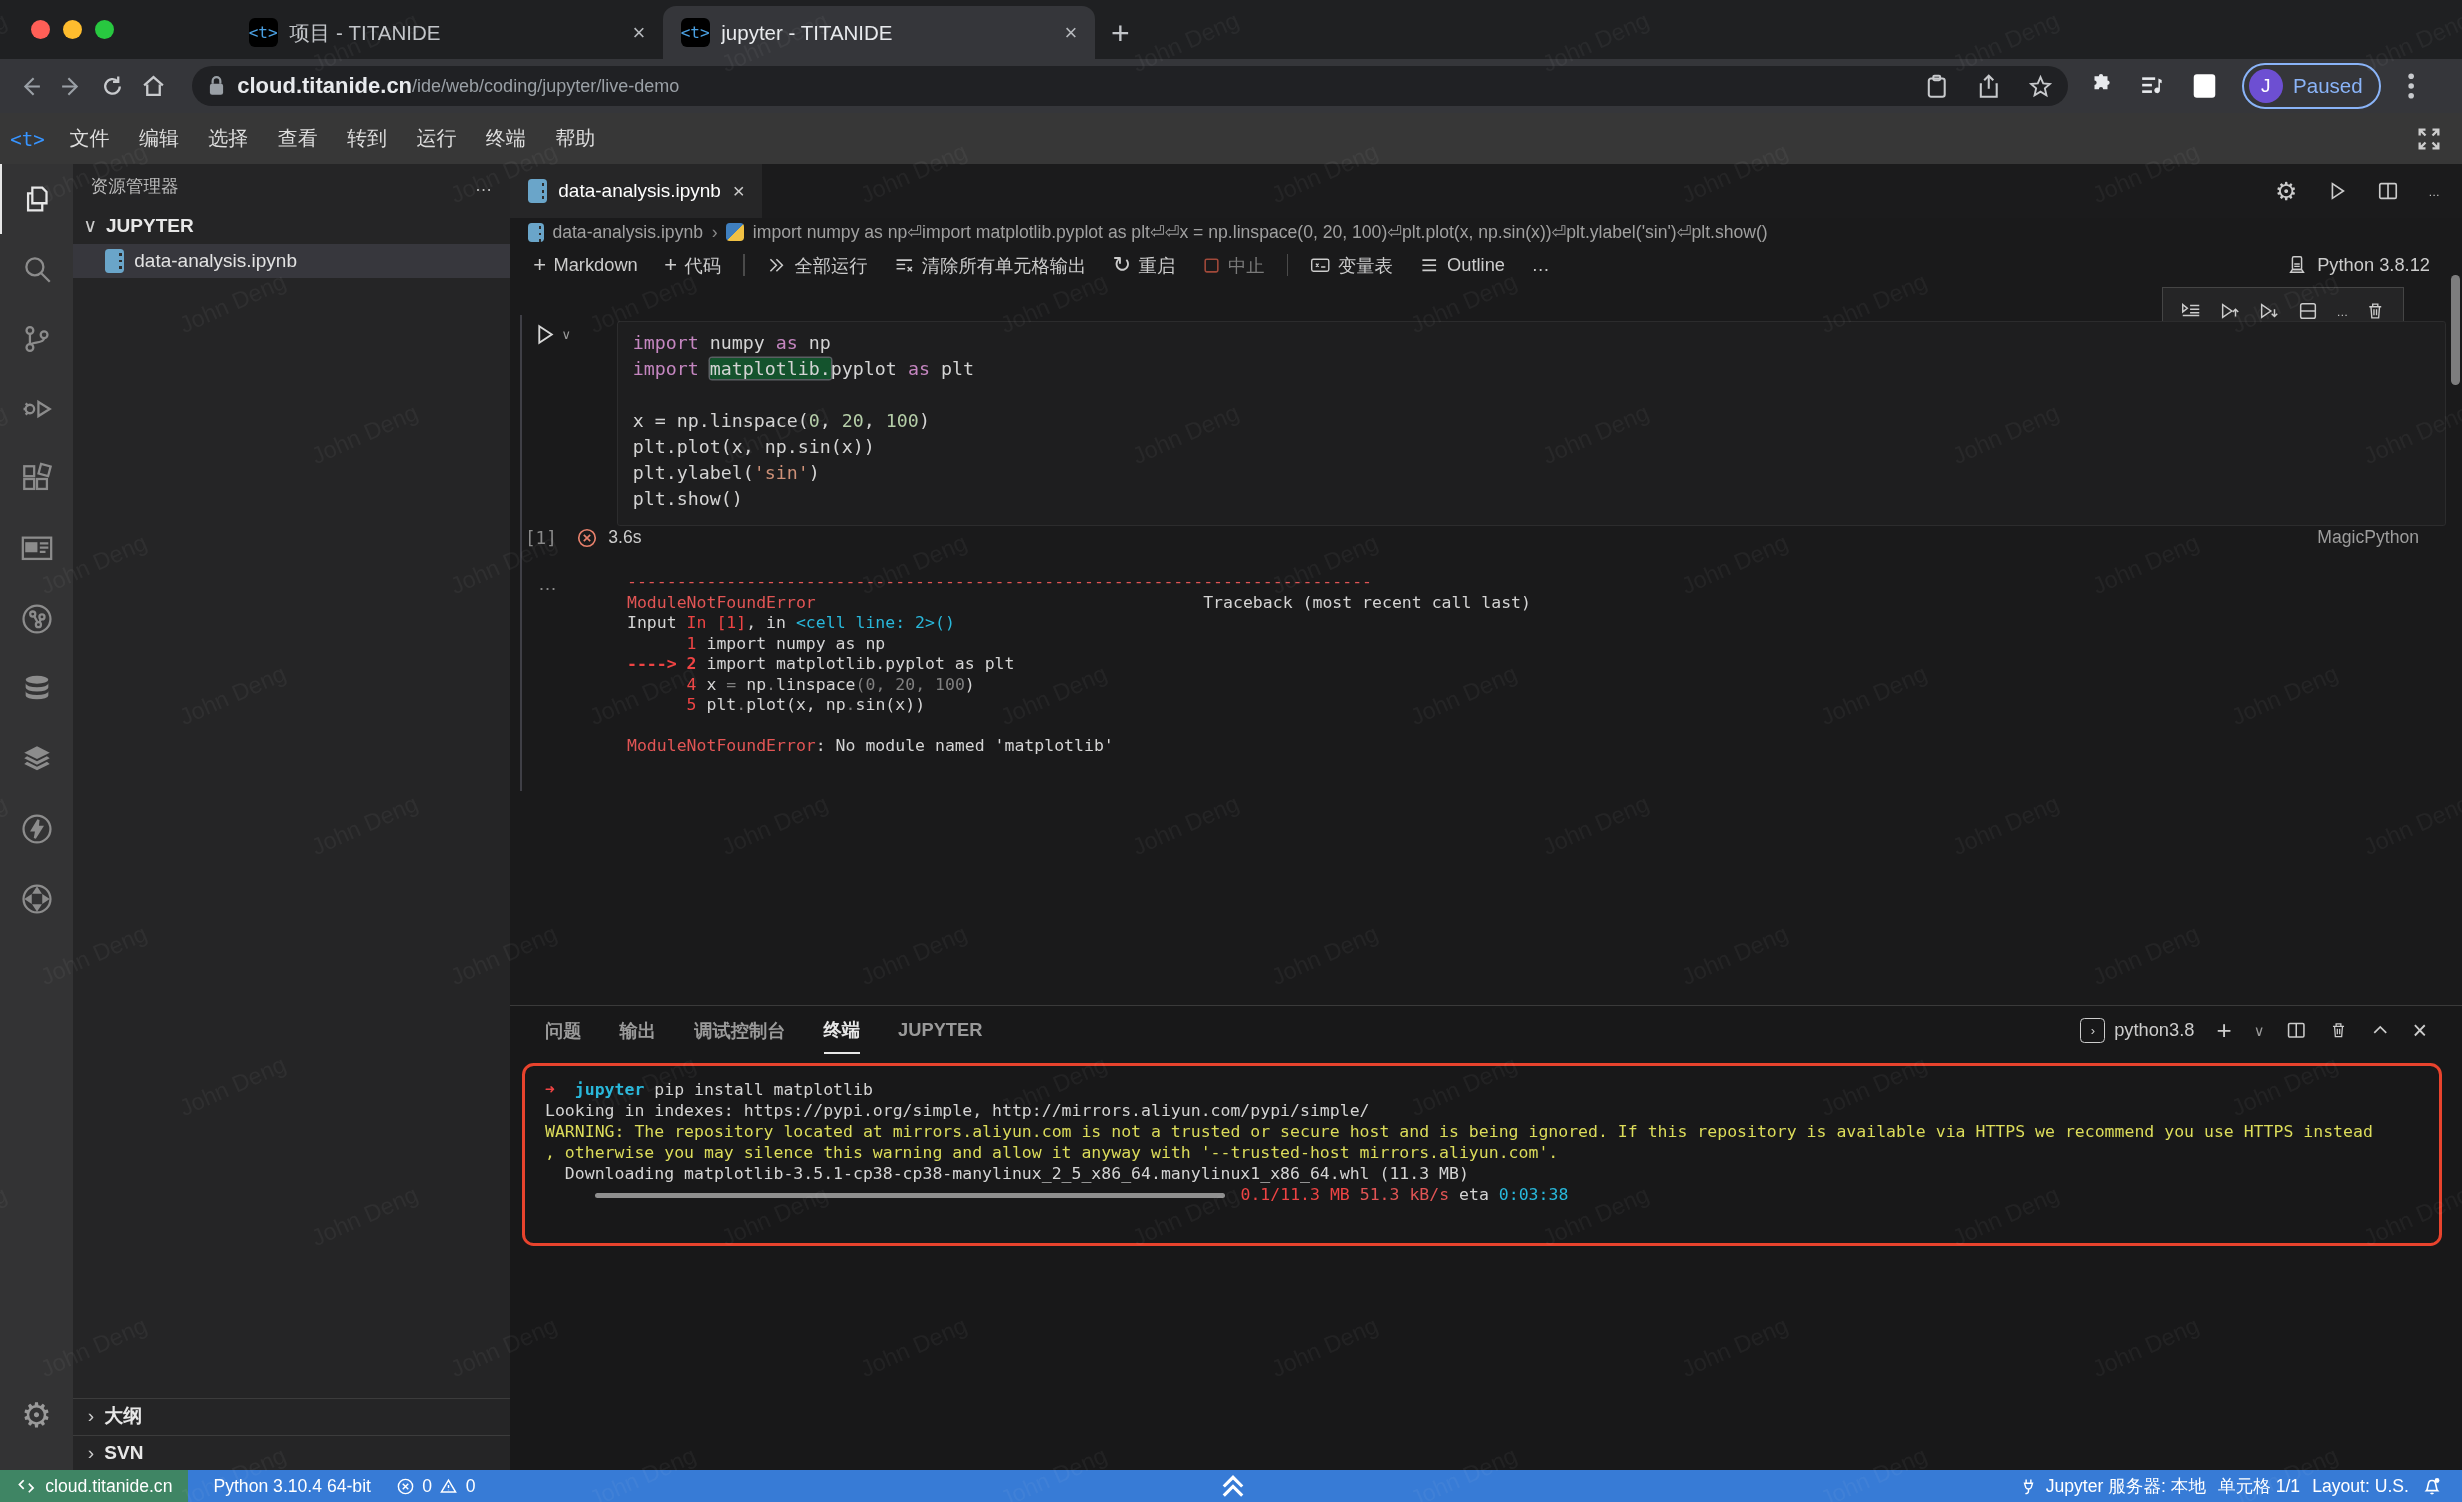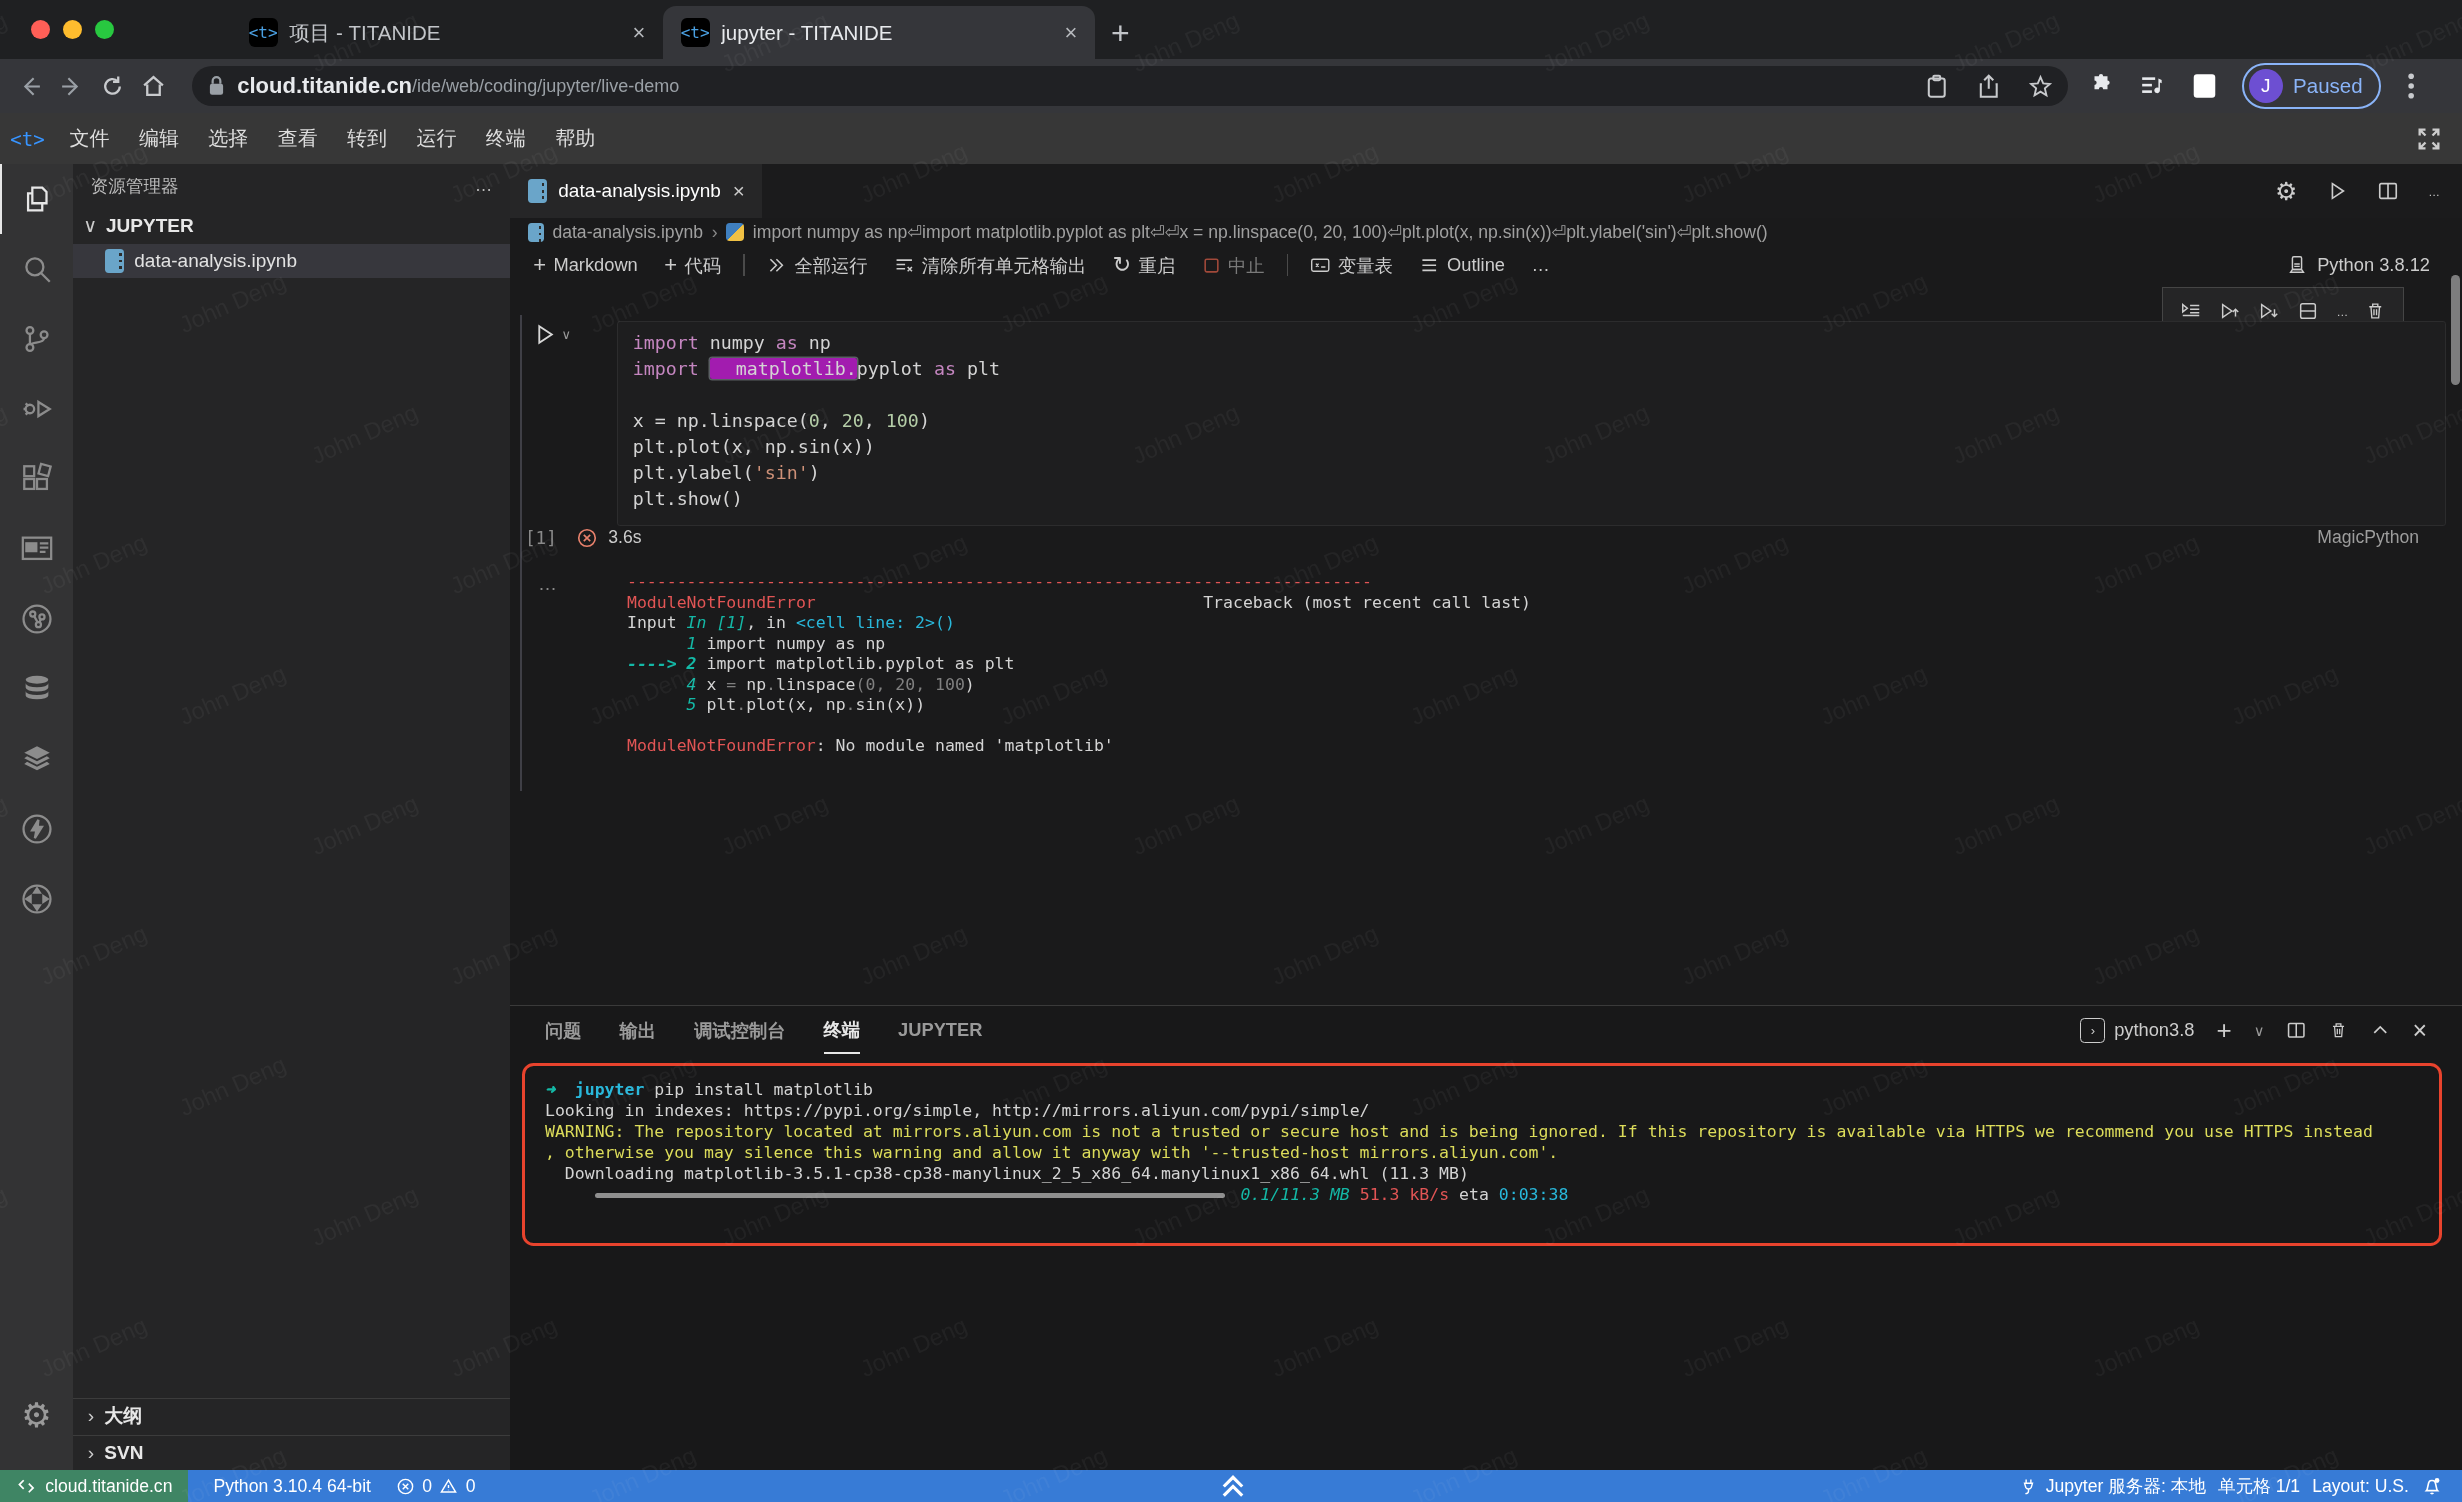--- a/index.html
+++ b/index.html
@@ -81,23 +81,23 @@
   .nb-code .line{height:26px;line-height:26px;font:18.3px "DejaVu Sans Mono",monospace;white-space:pre;}
   #execrow{left:525px;top:523px;width:1920px;height:29px;display:flex;align-items:center;font-size:17.6px;color:#9d9d9d;}
   #execrow .cnt{font:17.6px "DejaVu Sans Mono",monospace;color:#8a8a8a;width:51px;}
   #execrow .dur{color:#cccccc;margin-left:10.3px;}
   #execrow .lang{margin-left:auto;margin-right:26px;}
   #outdots{left:538px;top:573px;color:#8a8a8a;font-size:19px;letter-spacing:1.5px;}
   #outputblock{left:627px;top:572px;width:1773px;}
   .nb-output .line{height:20.5px;line-height:20.5px;font:16.5px "DejaVu Sans Mono",monospace;white-space:pre;}
   
   .t-kw{color:#C586C0;} .t-num{color:#B5CEA8;} .t-str{color:#CE9178;} .t-fg{color:#d4d4d4;}
-  .t-dim{color:#808080;} .t-red{color:#e25555;} .t-green{color:#14b8a6;font-style:italic;} .t-cyan{color:#29b8db;}
+  .t-dim{color:#808080;} .t-red{color:#e25555;} .t-green{color:#ef4444;} .t-cyan{color:#29b8db;}
   .t-yellow{color:#dcdc5a;} .t-bold{font-weight:bold;}
-  .t-hl{background:#a21caf;box-shadow:0 0 0 1.5px #5a5f63;border-radius:2.2px;padding-left:26px;}
+  .t-hl{background:#14532d;box-shadow:0 0 0 1.5px #5a5f63;border-radius:2.2px;}
   .pbar{display:inline-block;width:630px;height:5.1px;background:#8f8f8f;border-radius:2.9px;vertical-align:middle;margin-right:5.9px;}
   
   #panel{left:510px;top:1005px;width:1952px;height:465px;border-top:1.5px solid #3a3a3a;background:var(--panelbg);}
   #paneltabs{height:48px;display:flex;align-items:center;gap:38px;padding:0 35px;font-size:18.3px;color:#9a9a9a;}
   .ptab{height:48px;display:flex;align-items:center;font-weight:bold;}
   .ptab.active{color:#e7e7e7;border-bottom:2.2px solid #e7e7e7;}
   .panel-right{margin-left:auto;display:flex;align-items:center;gap:22px;color:#cccccc;}
   .termsel{display:flex;align-items:center;gap:8.8px;font-size:18.3px;}
   .boxchev{width:25px;height:25px;border:1.5px solid #cccccc;border-radius:4.4px;display:flex;align-items:center;justify-content:center;font-size:13px;}
   #redbox{left:522px;top:1063px;width:1920px;height:183px;border:3.7px solid var(--annot);border-radius:11.7px;}

